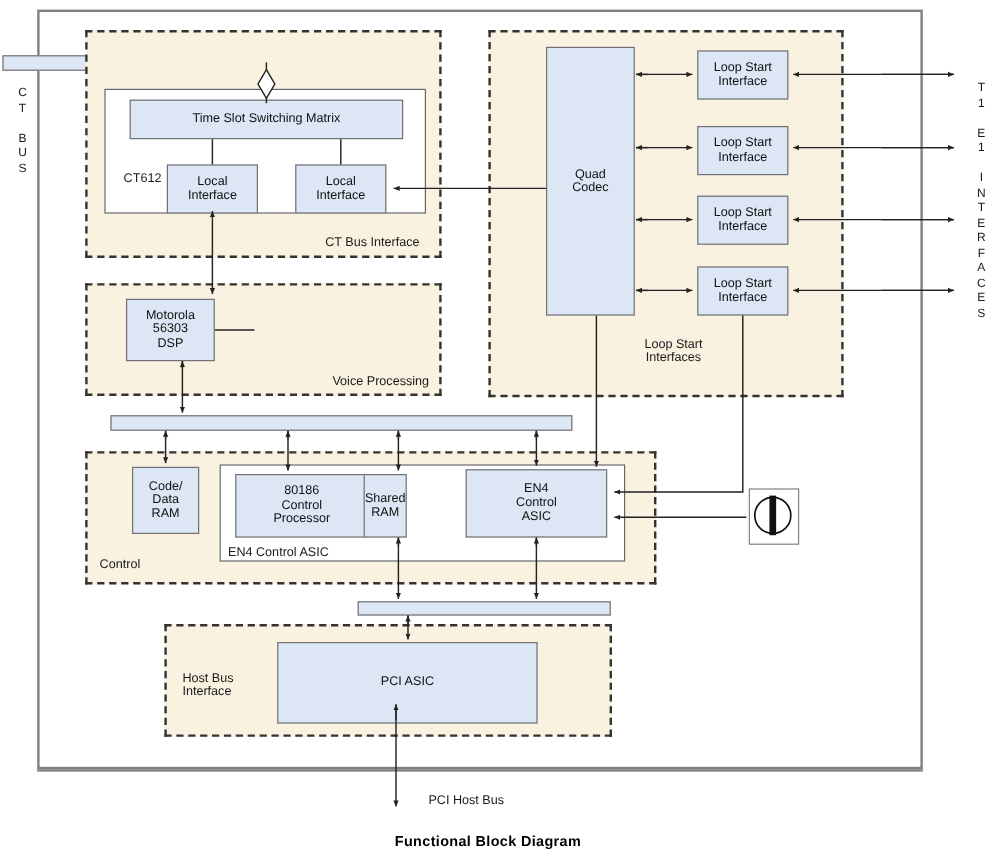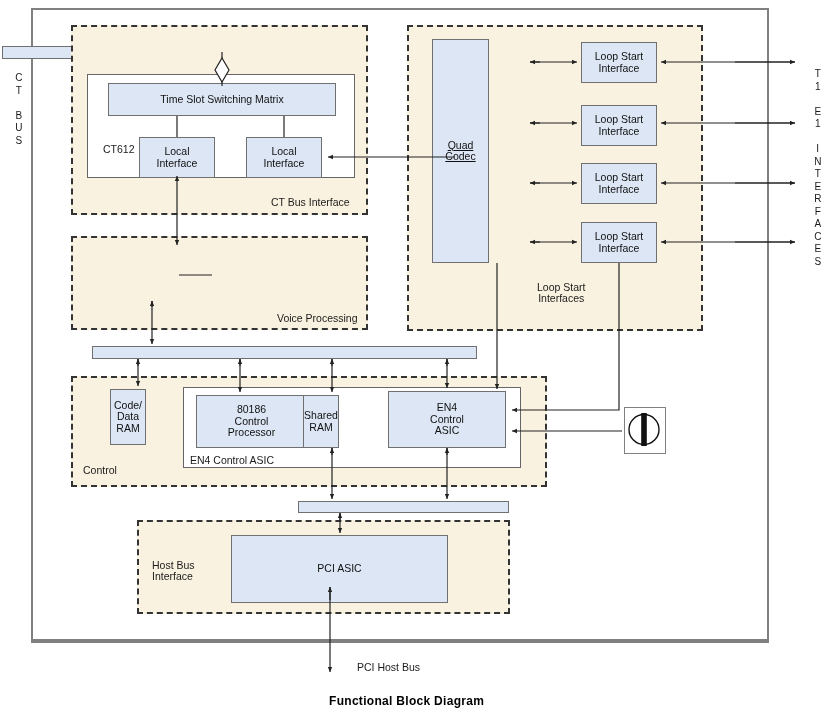--- a/index.html
+++ b/index.html
@@ -98,27 +98,30 @@
 
   <div class="blk" style="left:139px;top:137px;width:76px;height:41px;">Local
 Interface</div>
 
   <div class="blk" style="left:246px;top:137px;width:76px;height:41px;">Local
 Interface</div>
 
   <div class="group" style="left:71px;top:236px;width:297px;height:94px;"></div>
   <div class="group-label" style="left:277px;top:313px;">Voice Processing</div>
 
+  <div class="blk" style="left:105px;top:249px;width:74px;height:52px;">Motorola
+56303
+DSP</div>
 
 
   <div class="group" style="left:407px;top:25px;width:296px;height:306px;"></div>
   <div class="group-label" style="left:537px;top:282px;text-align:center;">Loop Start
 Interfaces</div>
 
-  <div class="blk" style="left:432px;top:39px;width:57px;height:224px;text-decoration:underline;">Quad
+  <div class="blk" style="left:455px;top:39px;width:74px;height:224px;">Quad
 Codec</div>
 
   <div class="blk" style="left:581px;top:42px;width:76px;height:41px;">Loop Start
 Interface</div>
 
   <div class="blk" style="left:581px;top:105px;width:76px;height:41px;">Loop Start
 Interface</div>
 
   <div class="blk" style="left:581px;top:163px;width:76px;height:41px;">Loop Start
 Interface</div>
@@ -127,21 +130,21 @@
 Interface</div>
 
   <div class="bus" style="left:92px;top:346px;width:385px;height:13px;"></div>
 
   <div class="group" style="left:71px;top:376px;width:476px;height:111px;"></div>
   <div class="group-label" style="left:83px;top:465px;">Control</div>
 
   <div class="subbox" style="left:183px;top:387px;width:338px;height:81px;"></div>
   <div class="subbox-label" style="left:190px;top:455px;">EN4 Control ASIC</div>
 
-  <div class="blk" style="left:110px;top:389px;width:36px;height:56px;">Code/
+  <div class="blk" style="left:110px;top:389px;width:56px;height:56px;">Code/
 Data
 RAM</div>
 
   <div class="blk" style="left:196px;top:395px;width:111px;height:53px;">80186
 Control
 Processor</div>
 
   <div class="blk" style="left:303px;top:395px;width:36px;height:53px;">Shared
 RAM</div>
 

